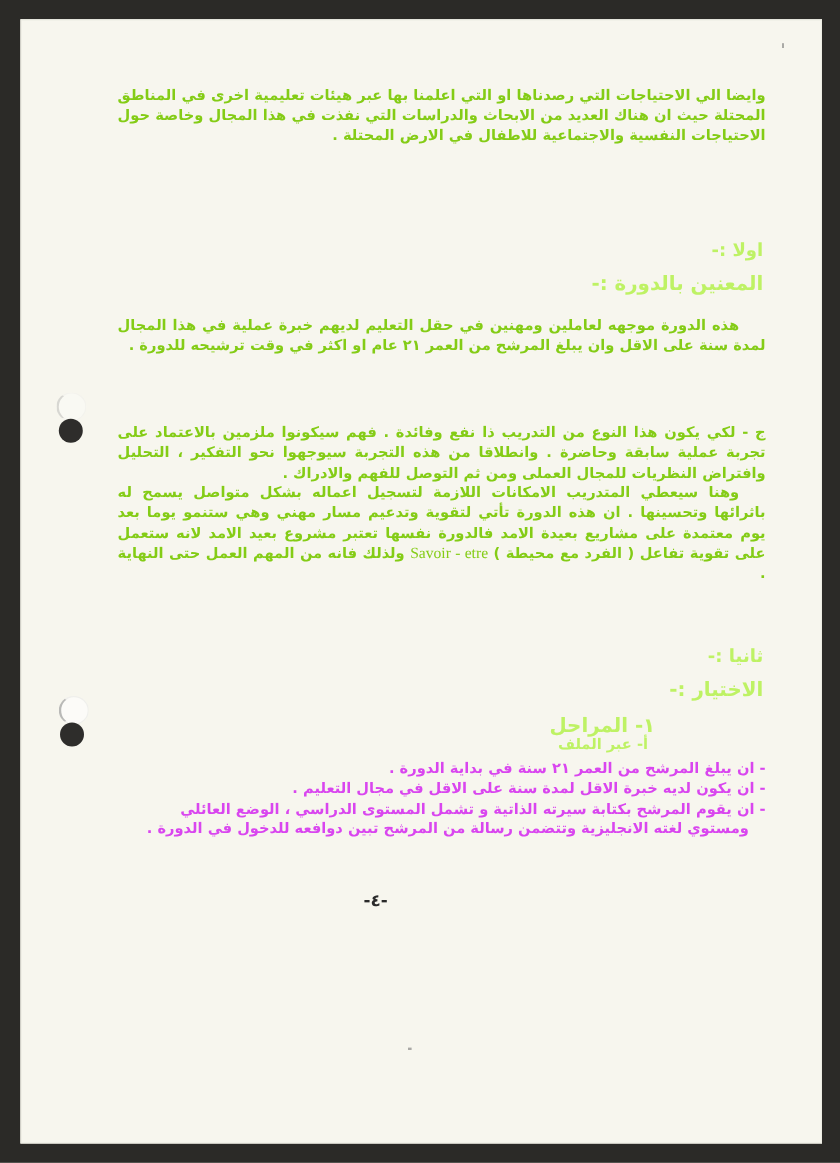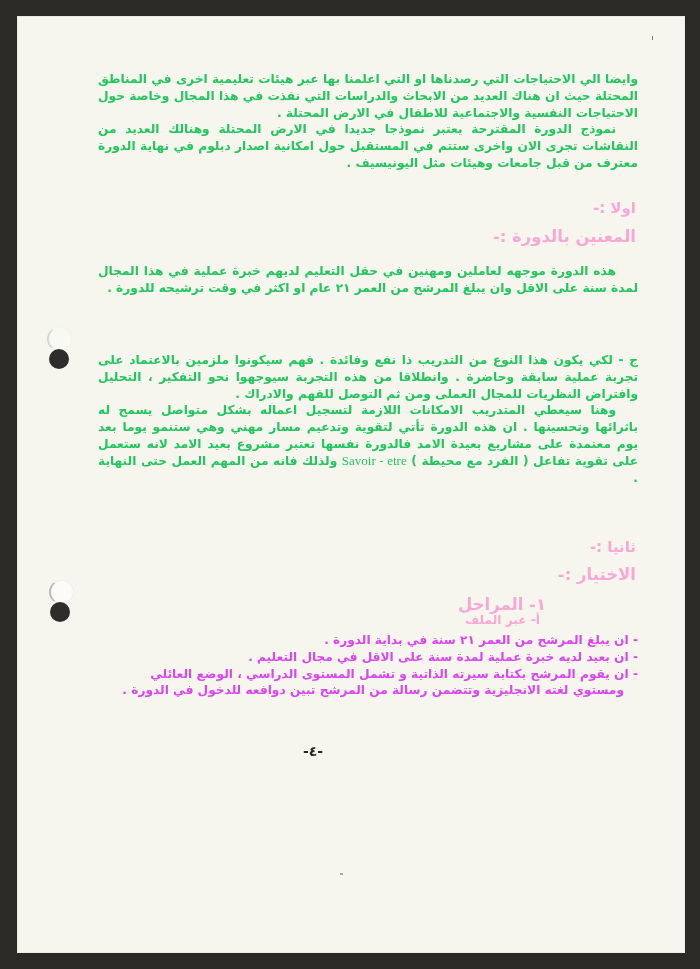--- a/index.html
+++ b/index.html
@@ -18,26 +18,26 @@
     background:#2e2d2b;
   }
   .punch-shadow {
     position:absolute; width:22px; height:22px; border-radius:50%;
     border:1px solid rgba(0,0,0,0.05);
     border-left:2px solid rgba(60,60,60,0.35);
     background:rgba(255,255,255,0.6);
   }
   .text {
     position:absolute; left:98px; width:540px; direction:rtl; text-align:justify;
-    color:#22c55e; font-size:12.2px; font-weight:bold; line-height:16.8px;
+    color:#84cc16; font-size:12.2px; font-weight:bold; line-height:16.8px;
   }
   .text p { margin:0; }
   .indent { text-indent:22px; }
   .heading {
-    position:absolute; right:64px; direction:rtl; color:#f9a8d4;
+    position:absolute; right:64px; direction:rtl; color:#bef264;
     font-weight:bold; white-space:nowrap;
   }
   .h-small { font-size:15px; }
   .h-large { font-size:16.5px; }
   .list {
     position:absolute; left:98px; width:540px; direction:rtl; color:#d946ef;
     font-size:12.2px; font-weight:bold; line-height:16.8px;
   }
   .list .item { margin:0; padding-right:0; }
   .list .cont { padding-right:14px; }
@@ -56,21 +56,20 @@
 <div class="punch-shadow" style="left:47px;top:327px;opacity:0.5;"></div>
 <div class="punch" style="left:49px;top:349px;"></div>
 <div class="punch-shadow" style="left:49px;top:580px;"></div>
 <div class="punch" style="left:50px;top:602px;"></div>
 
 <div class="speck" style="left:652px;top:36px;width:1px;height:4px;"></div>
 <div class="speck" style="left:340px;top:873px;width:3px;height:2px;opacity:0.6;"></div>
 
 <div class="text" style="top:71px;">
   <p>وايضا الي الاحتياجات التي رصدناها او التي اعلمنا بها عبر هيئات تعليمية اخرى في المناطق المحتلة حيث ان هناك العديد من الابحاث والدراسات التي نفذت في هذا المجال وخاصة حول الاحتياجات النفسية والاجتماعية للاطفال في الارض المحتلة .</p>
-  <p class="indent">نموذج الدورة المقترحة يعتبر نموذجا جديدا في الارض المحتلة وهنالك العديد من النقاشات تجرى الان واخرى ستتم في المستقبل حول امكانية اصدار دبلوم في نهاية الدورة معترف من قبل جامعات وهيئات مثل اليونيسيف .</p>
 </div>
 
 <div class="heading h-small" style="top:199px;">اولا :-</div>
 <div class="heading h-large" style="top:227px;">المعنين بالدورة :-</div>
 
 <div class="text" style="top:263px;">
   <p class="indent">هذه الدورة موجهه لعاملين ومهنين في حقل التعليم لديهم خبرة عملية في هذا المجال لمدة سنة على الاقل وان يبلغ المرشح من العمر ٢١ عام او اكثر في وقت ترشيحه للدورة .</p>
 </div>
 
 <div class="text" style="top:352px;">
@@ -82,18 +81,18 @@
   </p>
 </div>
 
 <div class="heading h-small" style="top:538px;">ثانيا :-</div>
 <div class="heading h-large" style="top:565px;">الاختيار :-</div>
 <div class="heading h-large" style="top:595px;right:154px;">١- المراحل</div>
 <div class="heading" style="top:613px;right:160px;font-size:12.2px;">أ- عبر الملف</div>
 
 <div class="list" style="top:632px;">
   <p class="item">- ان يبلغ المرشح من العمر ٢١ سنة في بداية الدورة .</p>
-  <p class="item">- ان بعيد لديه خبرة عملية لمدة سنة على الاقل في مجال التعليم .</p>
+  <p class="item">- ان يكون لديه خبرة الاقل لمدة سنة على الاقل في مجال التعليم .</p>
   <p class="item">- ان يقوم المرشح بكتابة سيرته الذاتية و تشمل المستوى الدراسي ، الوضع العائلي</p>
   <p class="item cont">ومستوي لغته الانجليزية وتتضمن رسالة من المرشح تبين دوافعه للدخول في الدورة .</p>
 </div>
 
 <div class="pageno">-٤-</div>
 
 </body></html>

